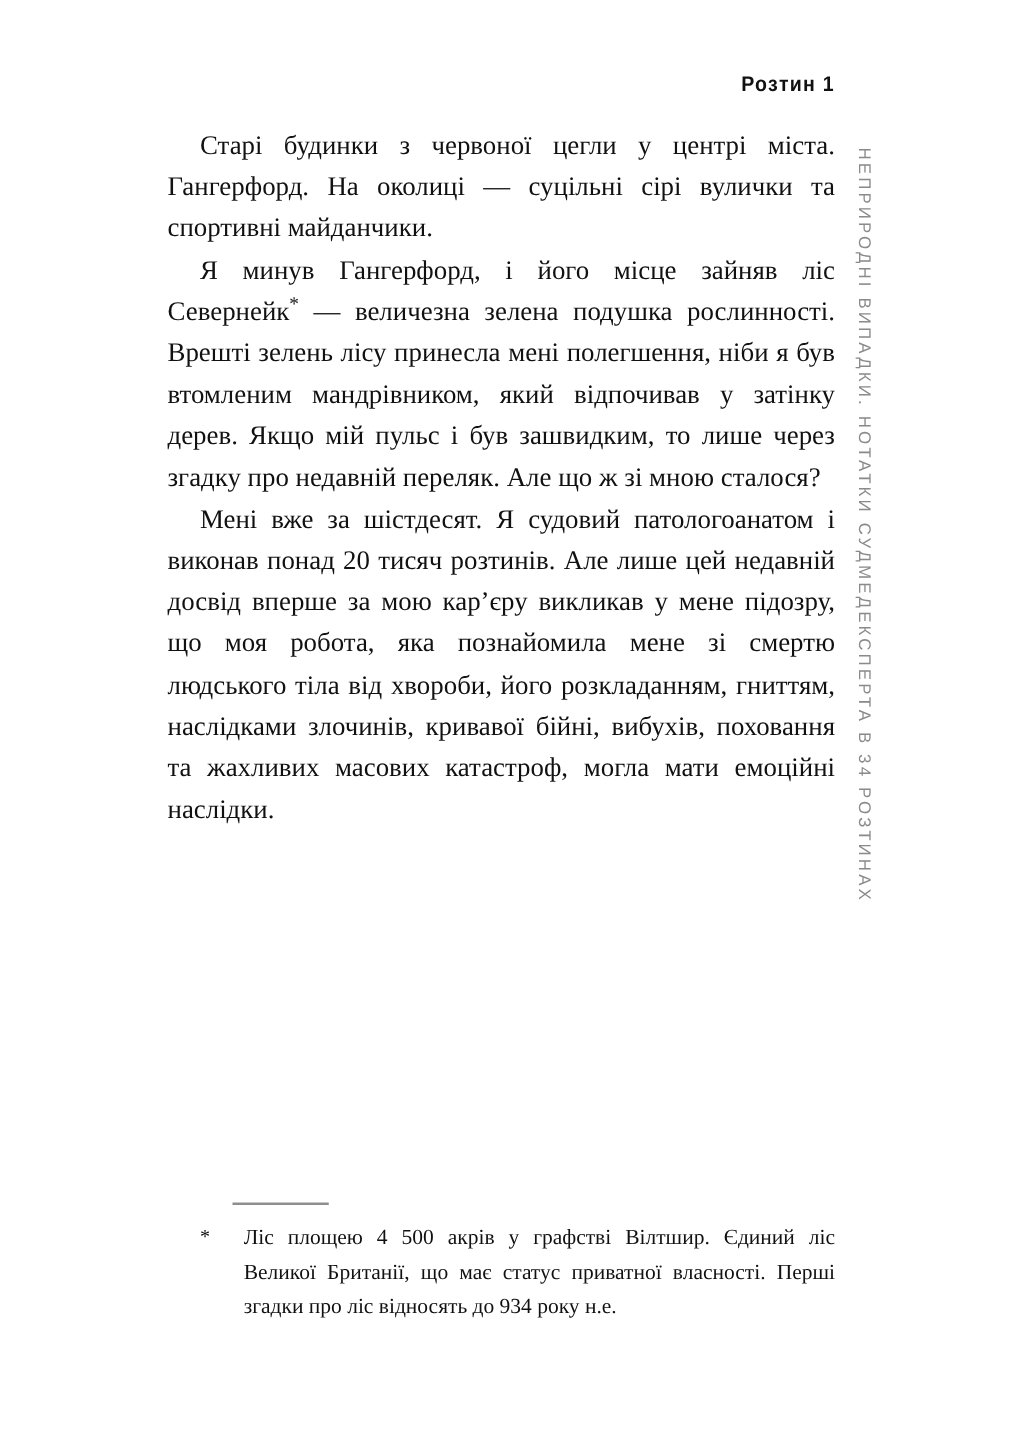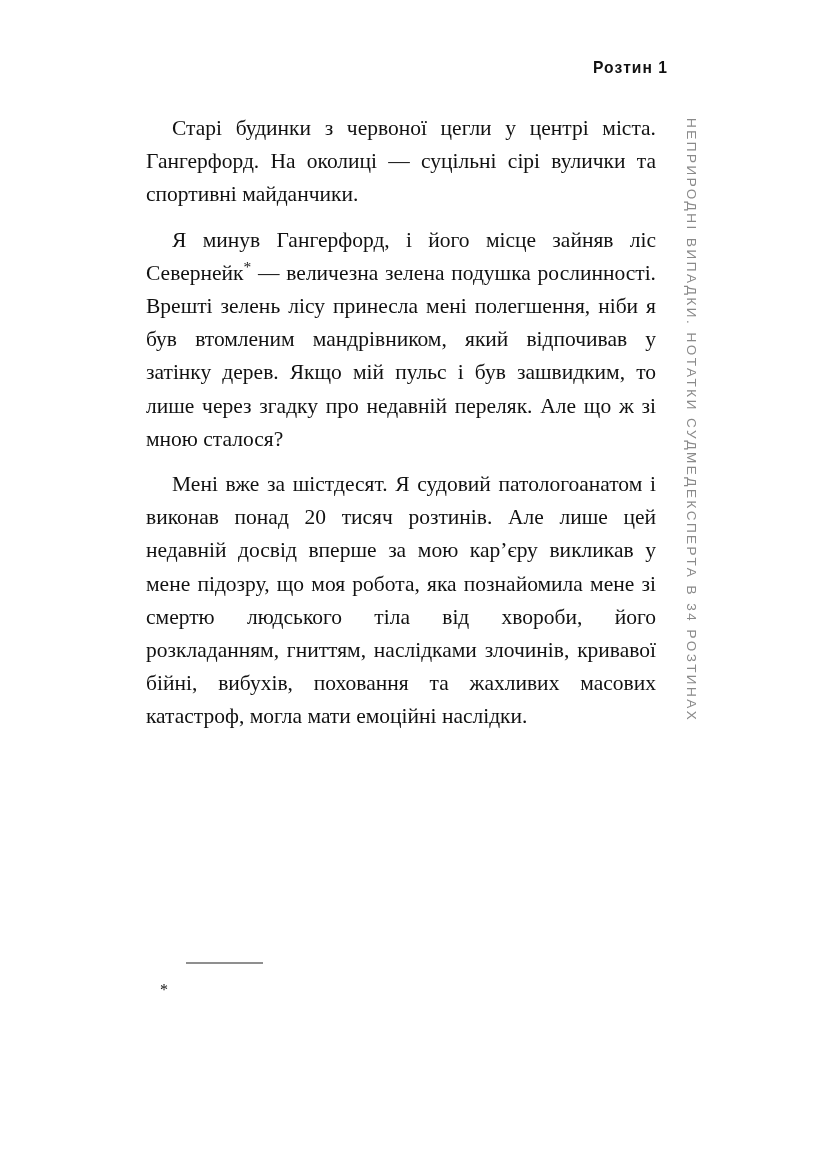--- a/index.html
+++ b/index.html
@@ -40,21 +40,21 @@
 
   
   .text-column {
     position: absolute;
     left: 134px;
     top: 100px;
     width: 534px;
   }
 
   .para {
-    margin: 12px;
+    margin: 0;
     text-align: justify;
     text-justify: inter-word;
     font-size: 21.5px;
     line-height: 33.2px;
     text-indent: 26px;
     color: #111111;
     hyphens: manual;
   }
 
   .fn-marker {
@@ -140,16 +140,17 @@
 
 
   </div>
 
   <div class="spine-title">НЕПРИРОДНІ ВИПАДКИ. НОТАТКИ СУДМЕДЕКСПЕРТА В 34 РОЗТИНАХ</div>
 
   <div class="footnote">
     <div class="footnote-rule"></div>
     <div class="footnote-body">
       <span class="footnote-star">*</span>
+      <p class="footnote-text">Ліс площею 4 500 акрів у графстві Вілтшир. Єдиний ліс Великої Британії, що має статус приватної власності. Перші згадки про ліс відносять до 934 року н.е.</p>
     </div>
   </div>
 
 </div>
 
 </body></html>

